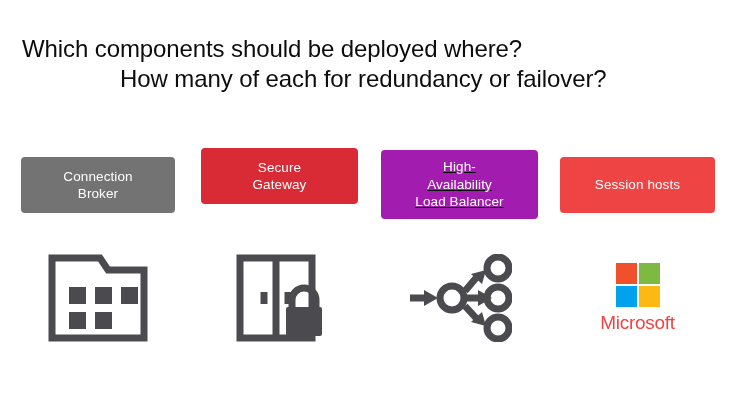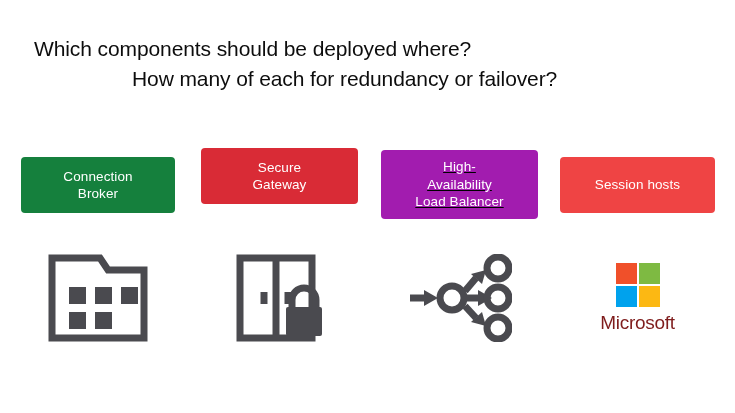--- a/index.html
+++ b/index.html
@@ -17,27 +17,26 @@
   }
 
   
   #slide-title {
     position: absolute;
     left: 0;
     top: 34px;
     width: 735px;
   }
   .title-line {
-    font-size: 21px;
+    font-size: 24px;
     line-height: 30px;
     color: #0d0d0d;
     white-space: nowrap;
     font-weight: 400;
     letter-spacing: -0.1px;
-    margin-left: 12px;
   }
   .title-line-1 { padding-left: 22px; }
   .title-line-2 { padding-left: 120px; }
 
   
   #components-row {
     position: absolute;
     left: 0;
     top: 148px;
     width: 735px;
@@ -123,21 +122,21 @@
 </head>
 <body style="background: rgb(255, 255, 255);">
 
 <div id="slide-title">
   <div class="title-line title-line-1">Which components should be deployed where?</div>
   <div class="title-line title-line-2">How many of each for redundancy or failover?</div>
 </div>
 
 <div id="components-row">
 
-  <div class="component-card card-0" style="background: #15803d;">
+  <div class="component-card card-0" style="background: #737373;">
     <span class="component-label">Connection
 Broker</span>
   </div>
 
   <div class="component-card card-1" style="background: rgb(217, 43, 54);">
     <span class="component-label">Secure
 Gateway</span>
   </div>
 
   <div class="component-card card-2" style="background: #a21caf; text-decoration: underline;">
@@ -197,16 +196,16 @@
   </div>
 
   <div class="icon-cell icon-cell-3">
     <div id="ms-logo-block">
       <div id="ms-tiles">
         <div class="ms-tile" style="background: rgb(240, 80, 42);"></div>
         <div class="ms-tile" style="background: rgb(126, 186, 66);"></div>
         <div class="ms-tile" style="background: rgb(0, 162, 237);"></div>
         <div class="ms-tile" style="background: rgb(252, 184, 19);"></div>
       </div>
-      <div id="ms-wordmark" style="color: #7f1d1d;">Microsoft</div>
+      <div id="ms-wordmark" style="color: #ef4444;">Microsoft</div>
     </div>
   </div>
 </div>
 
 </body></html>

